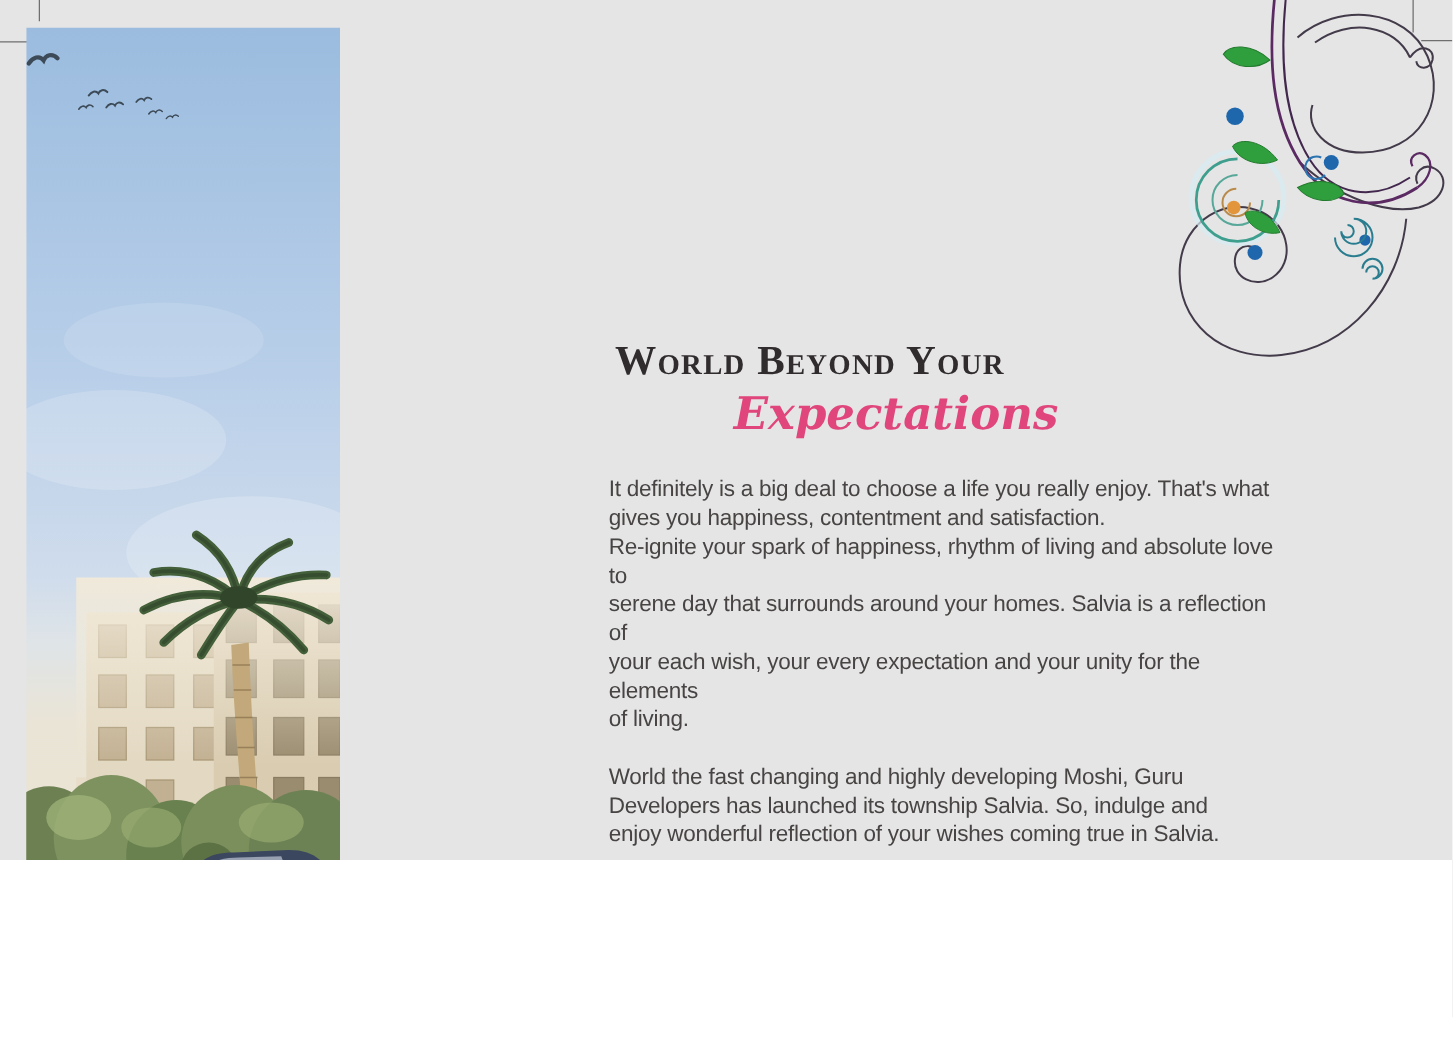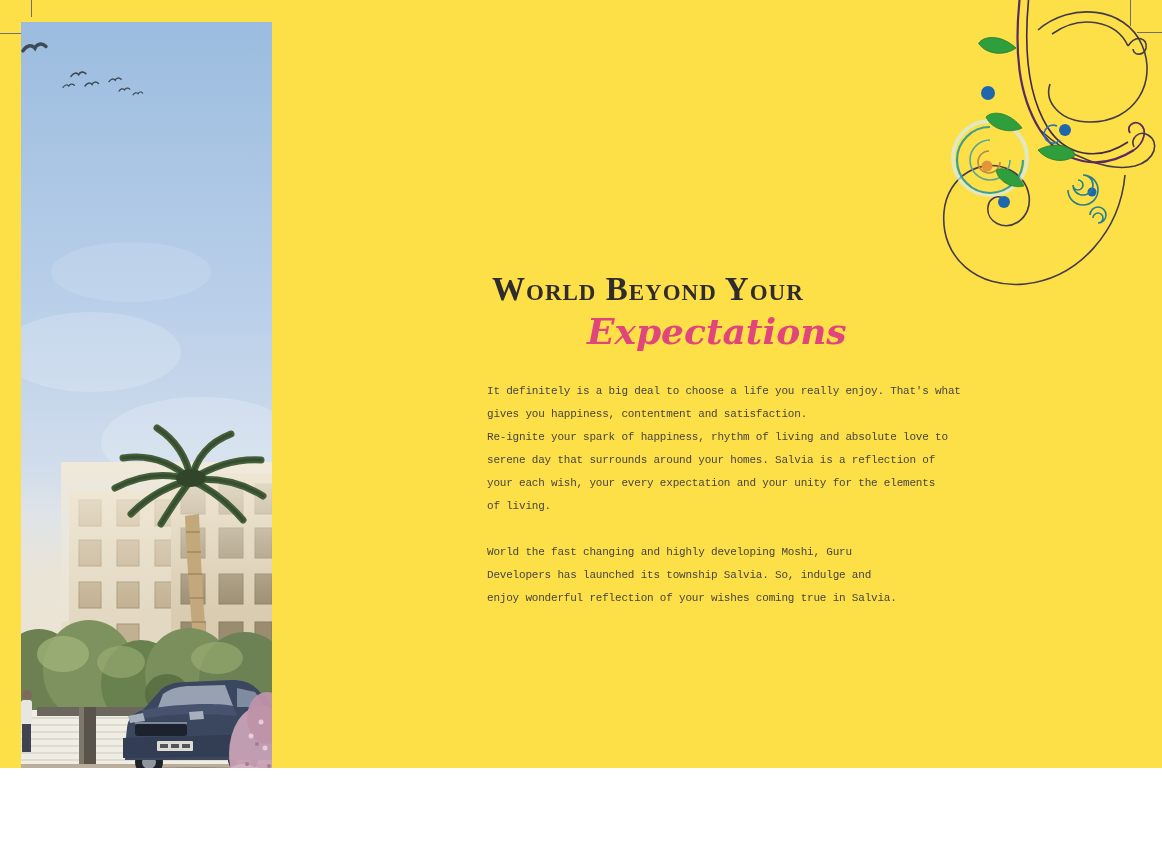--- a/index.html
+++ b/index.html
@@ -1,33 +1,33 @@
 <!DOCTYPE html>
 <html><head>
 <meta charset="utf-8">
 <style>
   html,body{margin:0;padding:0;background:#ffffff;}
-  .page{position:relative;width:1162px;height:768px;background:#fde047;overflow:hidden;
+  .page{position:relative;width:1162px;height:688px;background:#e5e5e5;overflow:hidden;
         font-family:"Liberation Sans",sans-serif;}
   
   .crop{position:absolute;background:#6f6f6f;}
   
   .photo{position:absolute;left:21px;top:22px;width:251px;height:796px;}
   .photo svg{display:block;}
   
   .ornament{position:absolute;left:920px;top:0;width:242px;height:300px;}
   
   .content{position:absolute;left:487px;top:270px;width:545px;}
   .headline{margin:0 0 0 5px;font-family:"Liberation Serif","DejaVu Serif",serif;
             font-variant:small-caps;font-weight:600;font-size:33px;line-height:38px;
             letter-spacing:1px;color:#302b2d;}
   .headline-accent{margin:-2px 0 0 100px;font-family:"DejaVu Serif","Liberation Serif",serif;
             font-style:italic;font-weight:bold;font-size:36px;line-height:50px;color:#e0457b;}
-  .bodycopy{margin:0;white-space:pre-line;font-size:11px;line-height:23px;
-            letter-spacing:-0.2px;color:#474443;font-family:Liberation Mono, monospace;}
+  .bodycopy{margin:0;white-space:pre-line;font-size:18px;line-height:23px;
+            letter-spacing:-0.2px;color:#474443;}
   .bodycopy+.bodycopy{margin-top:23px;}
   .intro{margin-top:24px;}
 </style>
 </head>
 <body>
 
 <div class="page">
 
   <div class="crop" style="left:31px;top:0;width:1px;height:17px;"></div>
   <div class="crop" style="left:0;top:33px;width:25px;height:1px;"></div>

